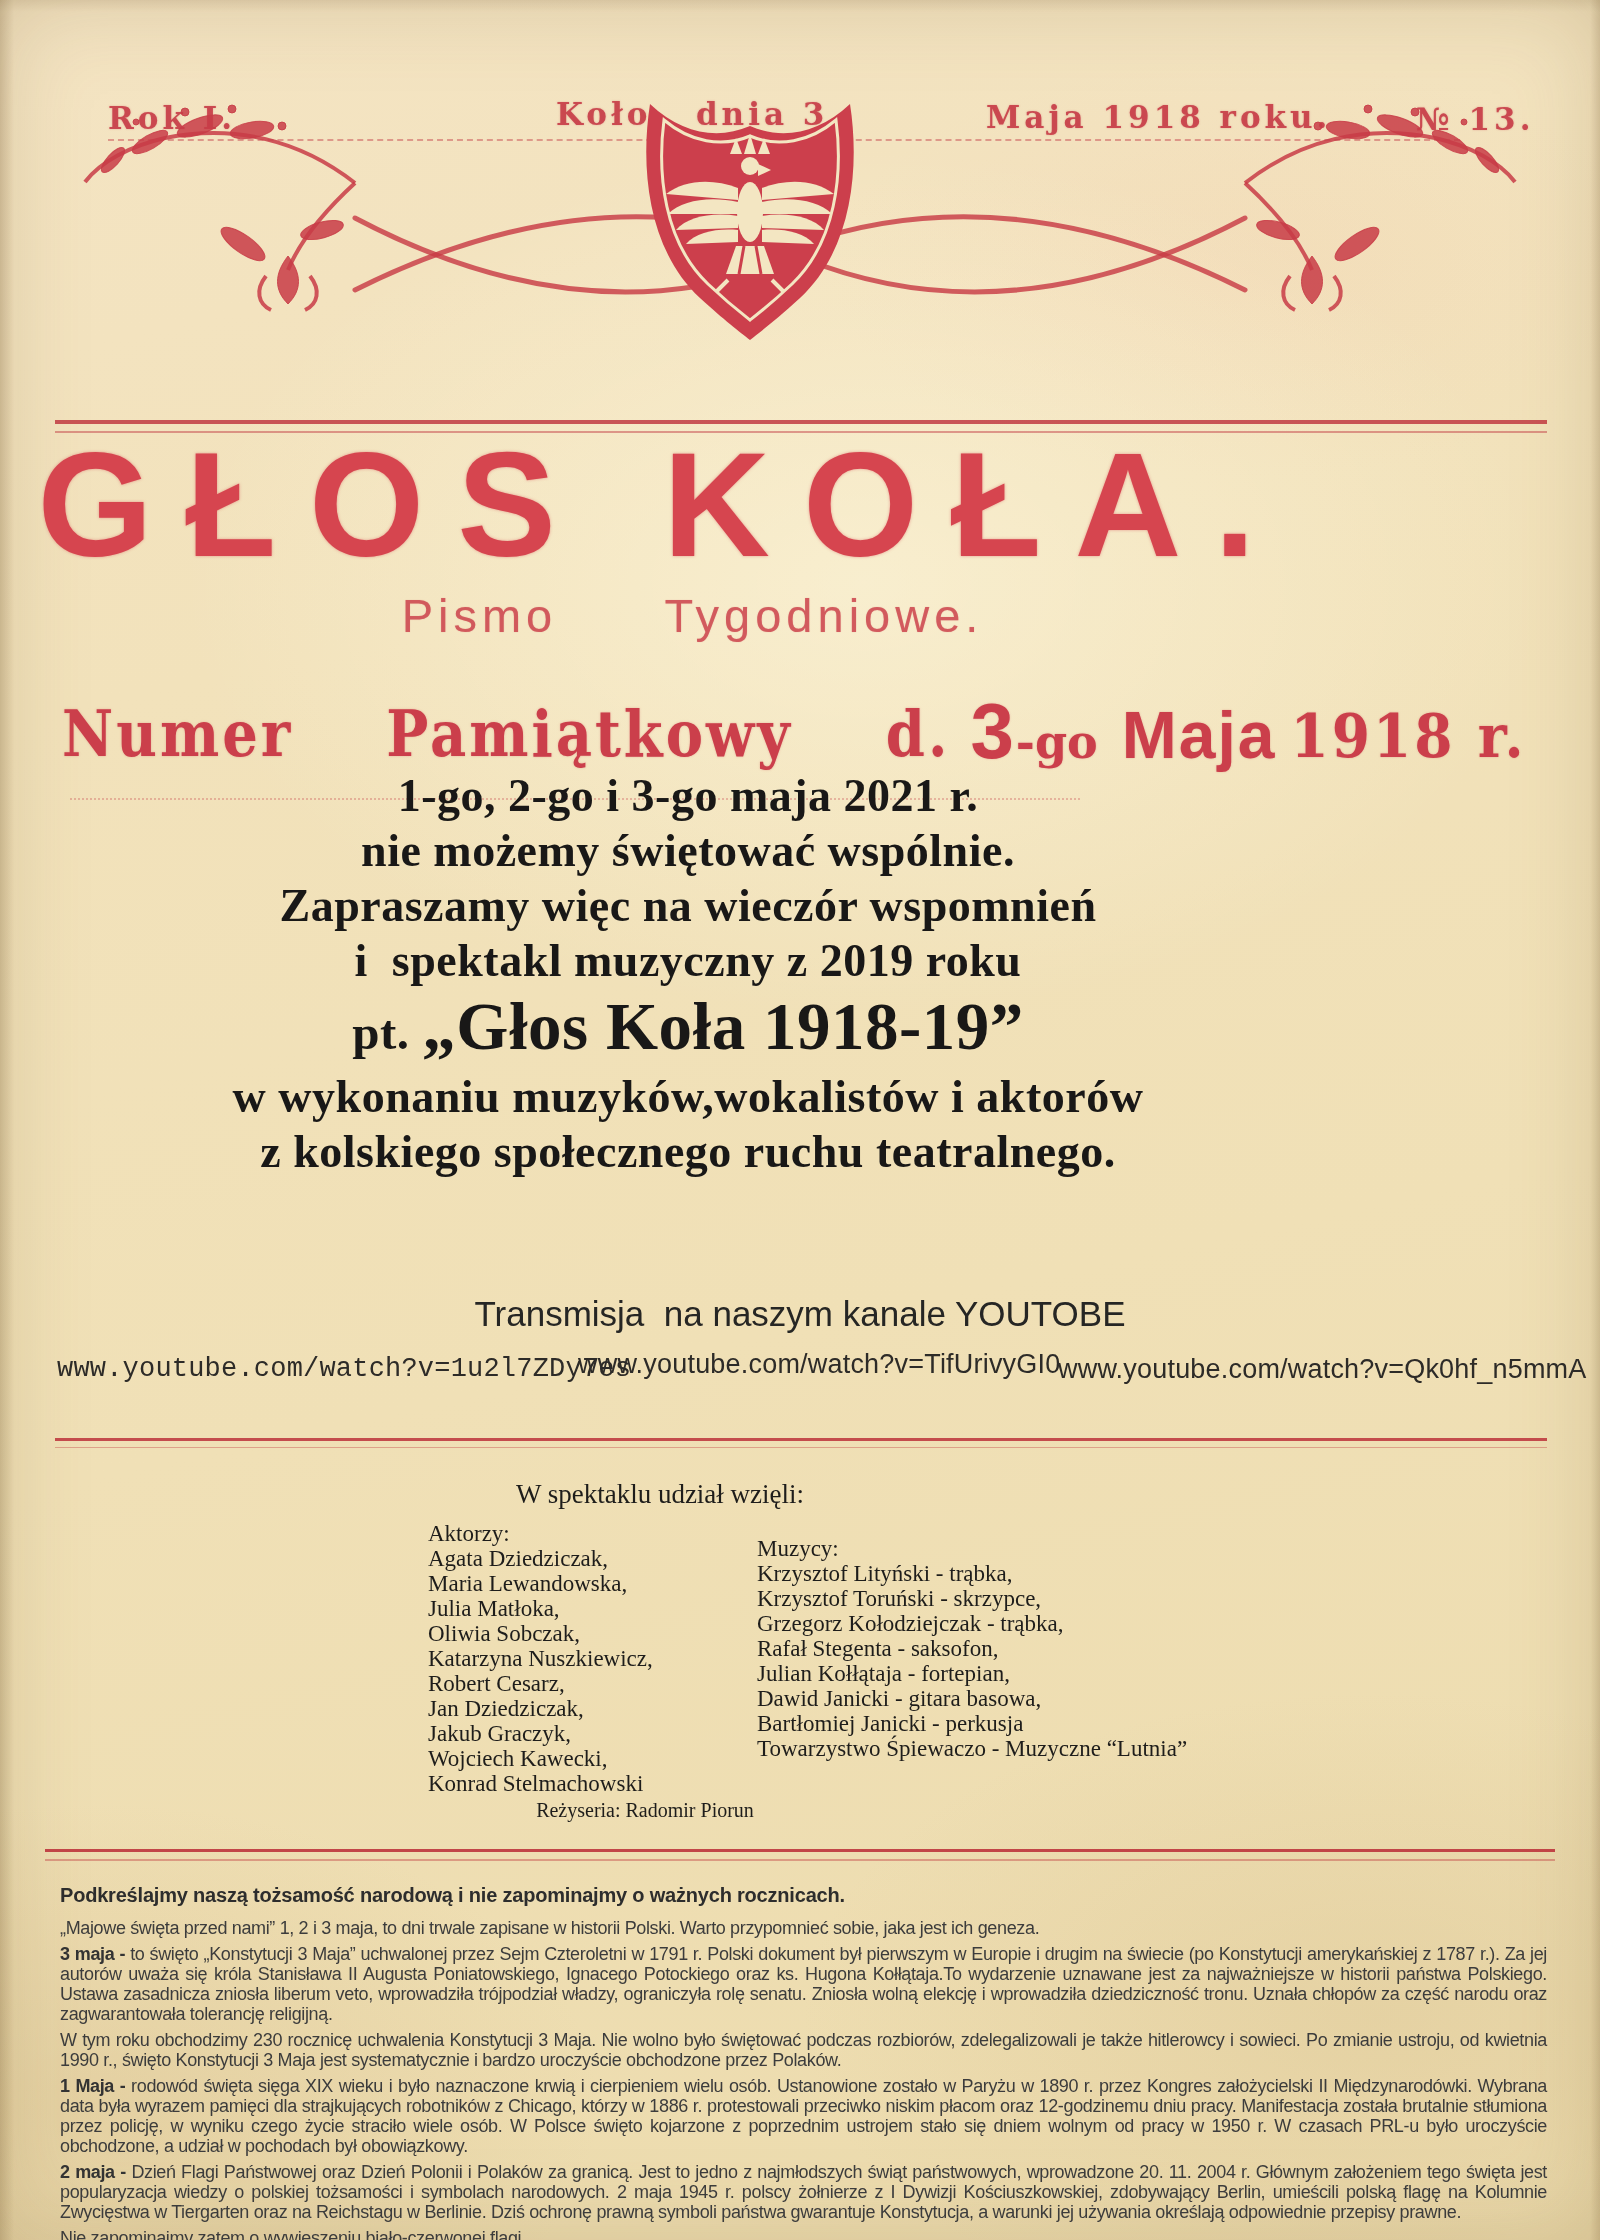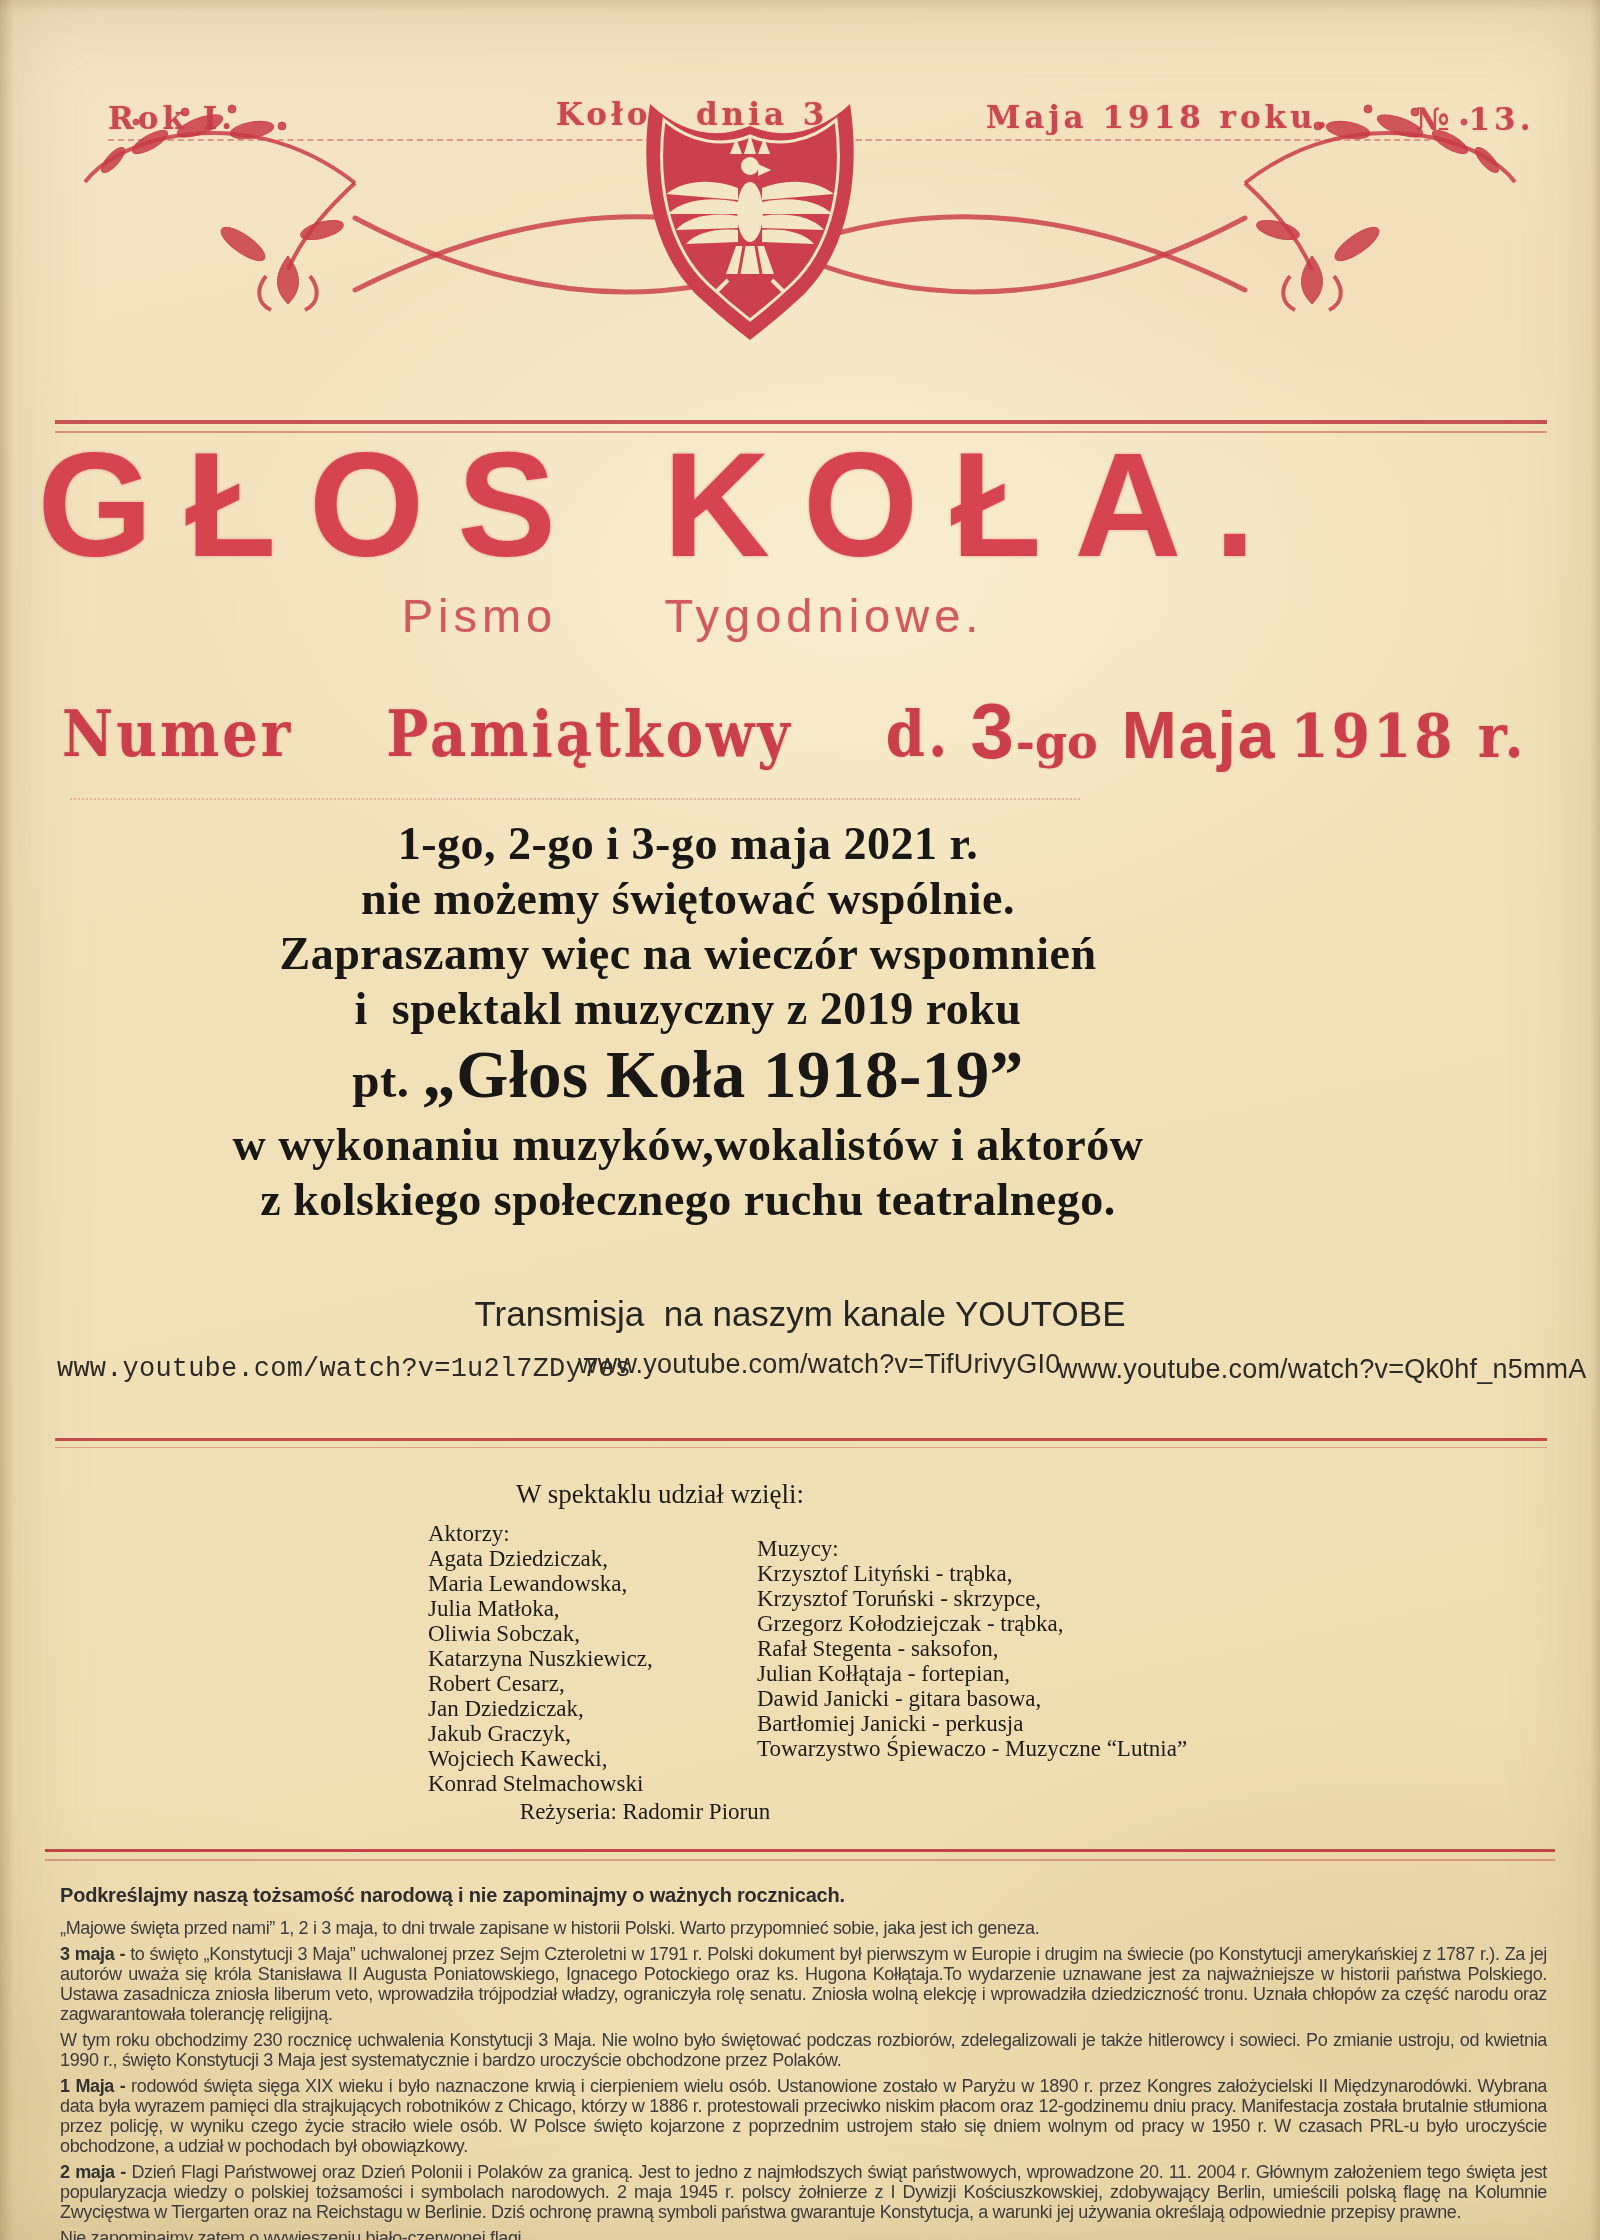--- a/index.html
+++ b/index.html
@@ -45,21 +45,21 @@
     word-spacing:24px;transform:scaleY(1.12);transform-origin:50% 100%;}
   .cm-day{font-family:"Liberation Sans",sans-serif;font-weight:900;font-size:78px;margin:0 2px 0 20px;}
   .cm-suffix{font-family:"DejaVu Serif",serif;font-weight:700;font-size:46px;}
   .cm-month{font-family:"Liberation Sans",sans-serif;font-weight:900;font-size:66px;
     letter-spacing:2px;margin:0 14px 0 24px;}
   .cm-year{font-family:"DejaVu Serif",serif;font-weight:700;font-size:55px;letter-spacing:3px;
     transform:scaleY(1.08);transform-origin:50% 100%;}
   .mh-faintline{position:absolute;top:798px;left:70px;width:1010px;height:0;
     border-top:2px dotted rgba(196,60,70,.30);}
   
-  .ann{position:absolute;top:816px;left:0;width:1376px;text-align:center;
+  .ann{position:absolute;top:768px;left:0;width:1376px;text-align:center;
     font-family:"Liberation Serif",serif;font-weight:700;color:#191817;letter-spacing:.5px;}
   .ann .l{font-size:46px;line-height:55px;white-space:pre;}
   .ann .t{font-size:67px;line-height:71px;margin:3px 0 1px;}
   .ann .t .pt{font-size:49px;}
   
   .trans{position:absolute;top:1294px;left:0;width:1600px;text-align:center;
     font-size:35px;color:#262624;white-space:pre;}
   .url{position:absolute;font-size:27px;color:#2d2b28;letter-spacing:.2px;}
   #url-1{top:1354px;left:57px;font-family:Liberation Mono, monospace;}
   #url-2{top:1349px;left:578px;}
@@ -68,21 +68,21 @@
   #rule-cast{position:absolute;top:1438px;left:55px;width:1492px;height:6px;
     border-top:3px solid rgba(187,44,54,.82);border-bottom:1px solid rgba(187,44,54,.35);}
   .cast-h{position:absolute;top:1479px;left:0;width:1320px;text-align:center;
     font-family:"Liberation Serif",serif;font-size:27px;color:#1e1d1b;}
   .col{position:absolute;font-family:"Liberation Serif",serif;font-size:23px;
     line-height:25px;color:#1e1d1b;}
   #col-actors{top:1521px;left:428px;}
   #col-musicians{top:1536px;left:757px;}
   .col .col-title{margin-bottom:0;}
   .director{position:absolute;top:1799px;left:0;width:1290px;text-align:center;
-    font-family:"Liberation Serif",serif;font-size:23px;color:#1e1d1b;}
+    font-family:"Liberation Serif",serif;font-size:20px;color:#1e1d1b;}
   #rule-bottom{position:absolute;top:1849px;left:45px;width:1510px;height:7px;
     border-top:3px solid rgba(187,44,54,.85);border-bottom:2px solid rgba(187,44,54,.38);}
   
   .footer{position:absolute;top:1884px;left:60px;width:1487px;color:#3c3c3c;}
   .footer .f-head{font-size:20px;font-weight:700;color:#2d2d2d;letter-spacing:-.2px;margin:0 0 11px;}
   .footer p{font-size:18px;line-height:20px;letter-spacing:-.35px;margin:0 0 6px;text-align:justify;}
   .footer p.nojust{text-align:left;}
   .footer b{font-weight:700;color:#333;}
 </style>
 </head>

